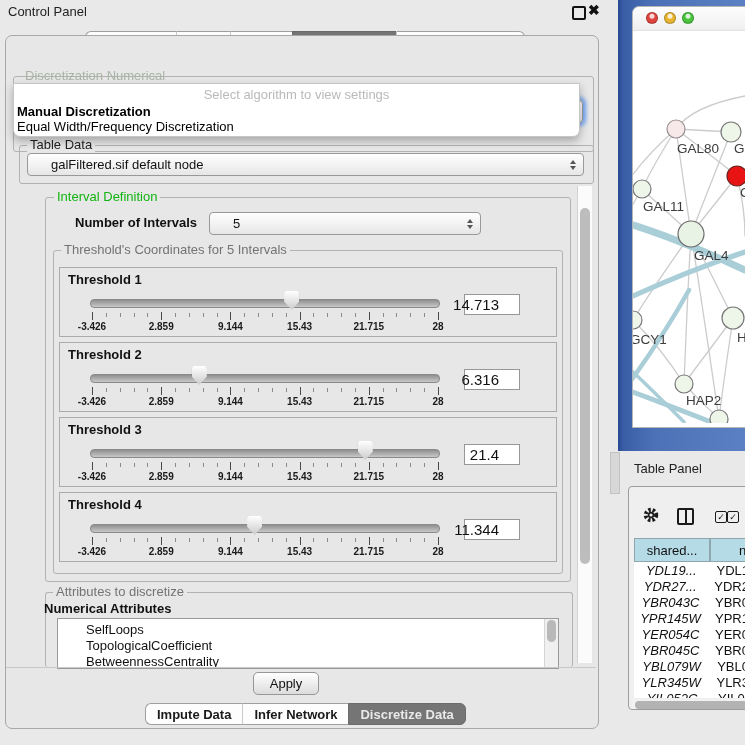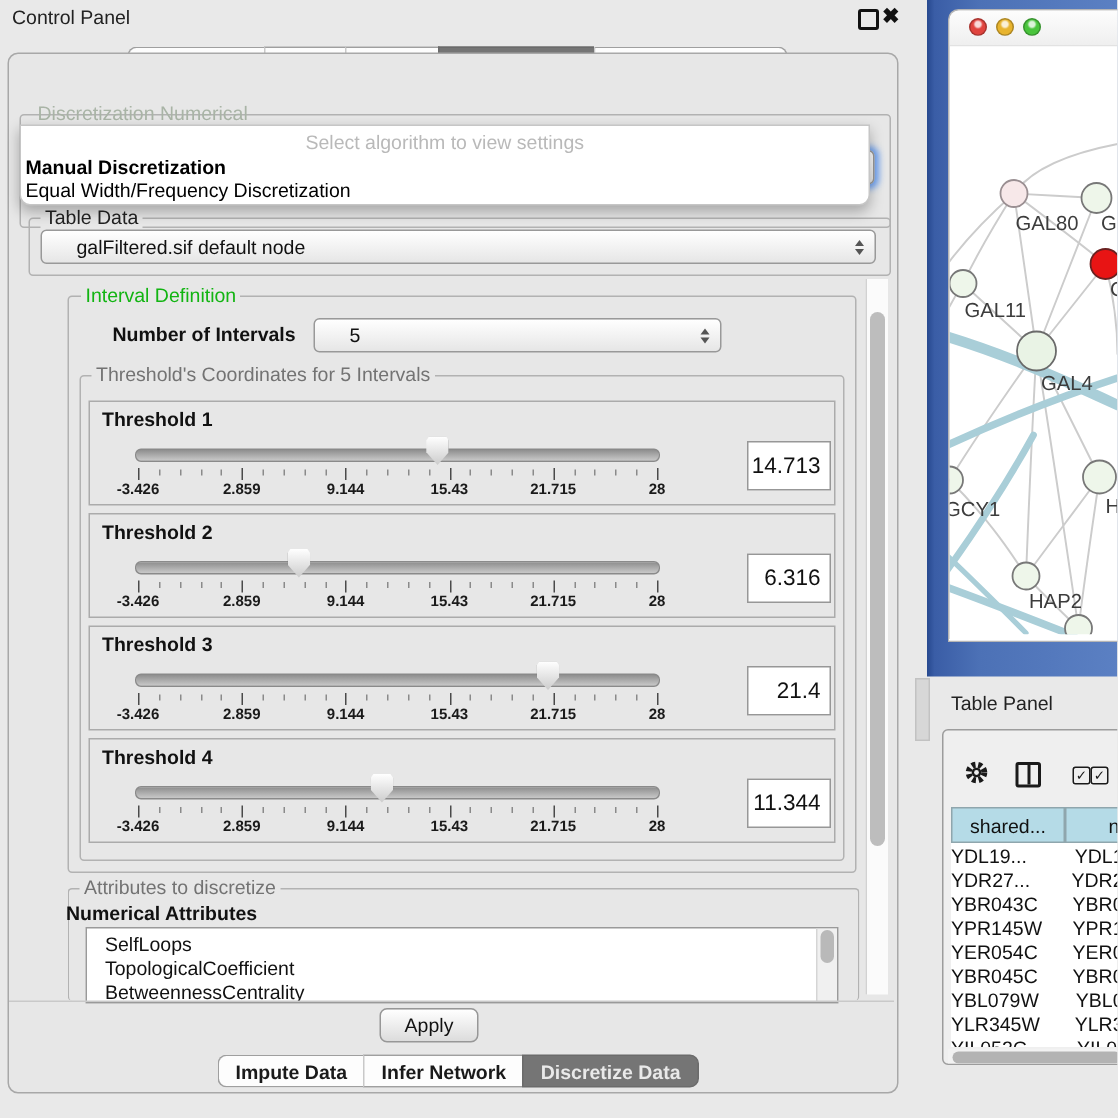--- a/index.html
+++ b/index.html
@@ -55,26 +55,26 @@
   .thrtitle{position:absolute;left:8px;top:4px;font-size:13px;font-weight:bold;color:#111;}
   .track{position:absolute;left:30px;top:31px;width:348px;height:7px;border-radius:4px;
          background:linear-gradient(#8f8f8f,#c8c8c8);border:1px solid #8a8a8a;cursor:pointer;}
   .knob{position:absolute;top:23px;width:15px;height:19px;background:linear-gradient(#ffffff,#cccccc);
         clip-path:polygon(12% 0,88% 0,100% 14%,100% 55%,50% 100%,0 55%,0 14%);
         filter:drop-shadow(0 0 1px #6e6e6e);cursor:pointer;}
   .tick{position:absolute;width:1px;background:#4a4a4a;}
   .tick.minor{top:45px;height:4px;background:#8a8a8a;}
   .tick.major{top:44px;height:8px;}
   .tlab{position:absolute;top:53px;transform:translateX(-50%);font-size:10px;font-weight:bold;color:#1a1a1a;white-space:nowrap;}
-  .vbox{position:absolute;left:404px;top:26px;width:56px;height:33px;background:#fff;border:1px solid #979797;
-        font-size:15px;color:#111;display:flex;align-items:center;justify-content:flex-end;padding-right:6px;box-sizing:border-box;margin-left:34px;}
+  .vbox{position:absolute;left:404px;top:26px;width:56px;height:21px;background:#fff;border:1px solid #979797;
+        font-size:15px;color:#111;display:flex;align-items:center;justify-content:flex-end;padding-right:20px;box-sizing:border-box;}
 
   
   .listbox{left:57px;top:618px;width:500px;height:49px;background:#fff;border:1px solid #9a9a9a;overflow:hidden;}
-  .litem{font-size:13px;color:#111;line-height:16px;padding-left:12px;white-space:nowrap;cursor:pointer;}
+  .litem{font-size:13px;color:#111;line-height:16px;padding-left:28px;white-space:nowrap;cursor:pointer;}
   .list-scroll{position:absolute;right:0;top:0;width:13px;height:100%;background:#f0f0f0;border-left:1px solid #d5d5d5;}
   .list-thumb{position:absolute;left:2px;top:1px;width:9px;height:22px;border-radius:5px;background:#b9b9b9;}
 
   
   .vscroll{left:577px;top:186px;width:14px;height:477px;background:#fbfbfb;border-left:1px solid #d2d2d2;}
   .vthumb{position:absolute;left:2px;top:22px;width:10px;height:356px;border-radius:5px;background:#bdbdbd;}
 
   .sep{left:6px;top:667px;width:590px;height:0;border-top:1px solid #c9c9c9;}
   .btn{left:253px;top:672px;width:64px;height:21px;background:linear-gradient(#ffffff,#dcdcdc);
        border:1px solid #979797;border-radius:5px;font-size:13px;color:#111;
@@ -94,21 +94,21 @@
   .divgrip{left:610px;top:452px;width:8px;height:40px;background:#d7d7d7;border:1px solid #c2c2c2;}
   .tpanel{left:628px;top:486px;width:122px;height:224px;background:#efefef;border:1px solid #9c9c9c;border-radius:4px;overflow:hidden;box-sizing:border-box;}
   .tp-colicon{position:absolute;left:48px;top:21px;width:13px;height:13px;border:2px solid #1a1a1a;border-radius:2px;cursor:pointer;}
   .tp-colicon::after{content:"";position:absolute;left:5.5px;top:0;width:2px;height:13px;background:#1a1a1a;}
   .tp-check{position:absolute;top:24px;width:10px;height:10px;border:1.5px solid #1a1a1a;border-radius:2px;
             font-size:9px;line-height:10px;text-align:center;color:#1a1a1a;cursor:pointer;}
   .tp-header{position:absolute;top:51px;height:24px;background:#b5dbe7;border:1px solid #8fa6ad;
              font-size:13px;color:#111;display:flex;align-items:center;justify-content:center;box-sizing:border-box;cursor:pointer;}
   .tp-rows{position:absolute;left:5px;top:75px;width:115px;height:136px;background:#fff;overflow:hidden;}
   .tp-row{display:flex;height:16px;align-items:center;cursor:pointer;}
-  .tp-c1{width:76px;text-align:left;font-size:13px;color:#111;white-space:nowrap;}
+  .tp-c1{width:76px;text-align:center;font-size:13px;color:#111;white-space:nowrap;font-style:italic;}
   .tp-c2{padding-left:8px;font-size:13px;color:#111;white-space:nowrap;}
   .hscroll{position:absolute;left:3px;top:212px;width:116px;height:11px;background:#f2f2f2;}
   .hthumb{position:absolute;left:3px;top:1.5px;width:112px;height:8px;border-radius:4px;background:#b3b3b3;}
 
   .lab13{font-size:13px;color:#111;}
   .bold{font-weight:bold;}
   svg text{font-family:"Liberation Sans",sans-serif;}
 </style>
 </head>
 <body>

